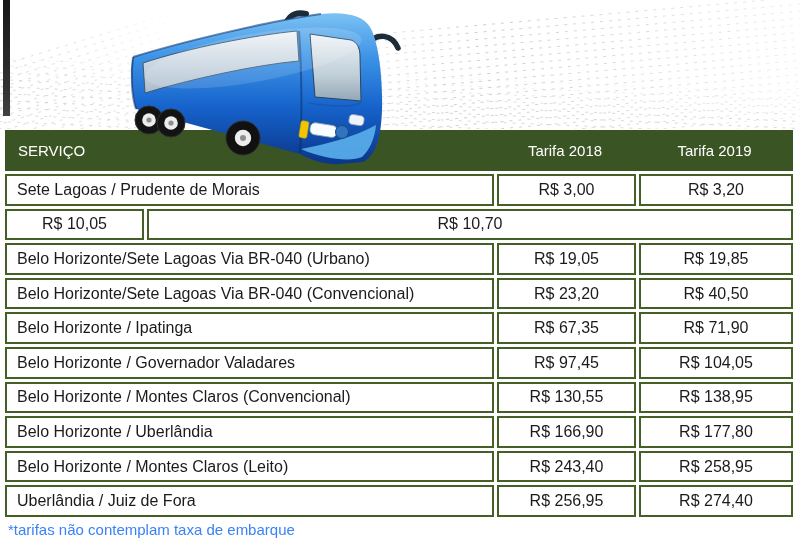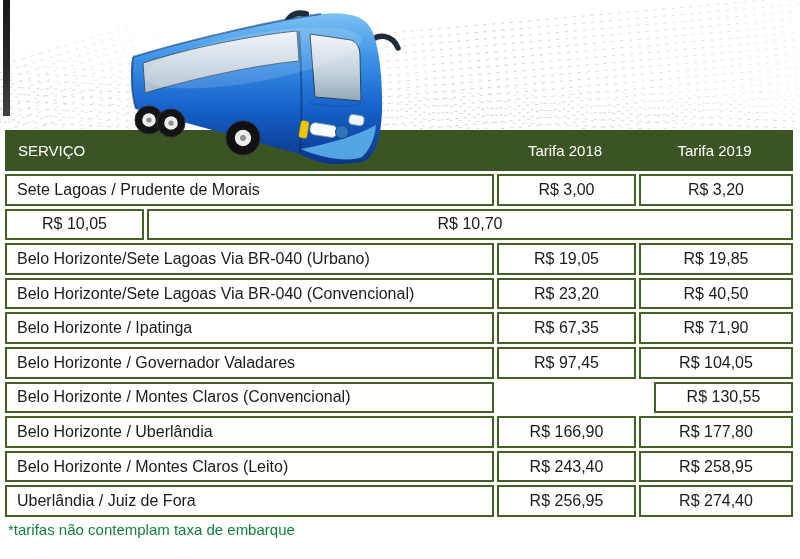--- a/index.html
+++ b/index.html
@@ -35,28 +35,28 @@
   .hc-service{width:489px;box-sizing:border-box;padding-left:13px;text-align:left;}
   .hc-2018{width:142px;box-sizing:border-box;text-align:center;}
   .hc-2019{width:157px;box-sizing:border-box;text-align:center;}
 
   
   .bus{position:absolute;left:103px;top:3px;width:305px;height:168px;z-index:5;}
 
   
   .grid{position:absolute;left:5px;top:174px;width:788px;height:343px;z-index:4;
         display:flex;flex-direction:column;gap:3px;}
-  .row{flex:1;display:flex;gap:3px;justify-content:space-between;}
+  .row{flex:1;display:flex;gap:3px;}
   .cell{box-sizing:border-box;background:#ffffff;border:2px solid var(--green-border);
         display:flex;align-items:center;color:var(--text-dark);font-size:16px;}
   .c-service{width:489px;padding-left:10px;}
   .c-2018{width:139px;justify-content:center;}
   .c-2019{flex:1;justify-content:center;}
 
-  .footnote{position:absolute;left:8px;top:521px;z-index:3;color:#15803d;font-size:15px;}
+  .footnote{position:absolute;left:8px;top:521px;z-index:3;color:#3b82f6;font-size:15px;}
 </style>
 </head>
 <body>
 
 <div id="page">
 
   <div class="backdrop">
     <div class="halftone ht-a"></div>
     <div class="halftone ht-b"></div>
     <div class="halftone ht-c"></div>
@@ -153,20 +153,21 @@
       <div class="cell c-2019">R$ 71,90</div>
     </div>
     <div class="row">
       <div class="cell c-service">Belo Horizonte / Governador Valadares</div>
       <div class="cell c-2018">R$ 97,45</div>
       <div class="cell c-2019">R$ 104,05</div>
     </div>
     <div class="row">
       <div class="cell c-service">Belo Horizonte / Montes Claros (Convencional)</div>
       <div class="cell c-2018">R$ 130,55</div>
+      <div class="cell c-2019">R$ 138,95</div>
     </div>
     <div class="row">
       <div class="cell c-service">Belo Horizonte / Uberlândia</div>
       <div class="cell c-2018">R$ 166,90</div>
       <div class="cell c-2019">R$ 177,80</div>
     </div>
     <div class="row">
       <div class="cell c-service">Belo Horizonte / Montes Claros (Leito)</div>
       <div class="cell c-2018">R$ 243,40</div>
       <div class="cell c-2019">R$ 258,95</div>

